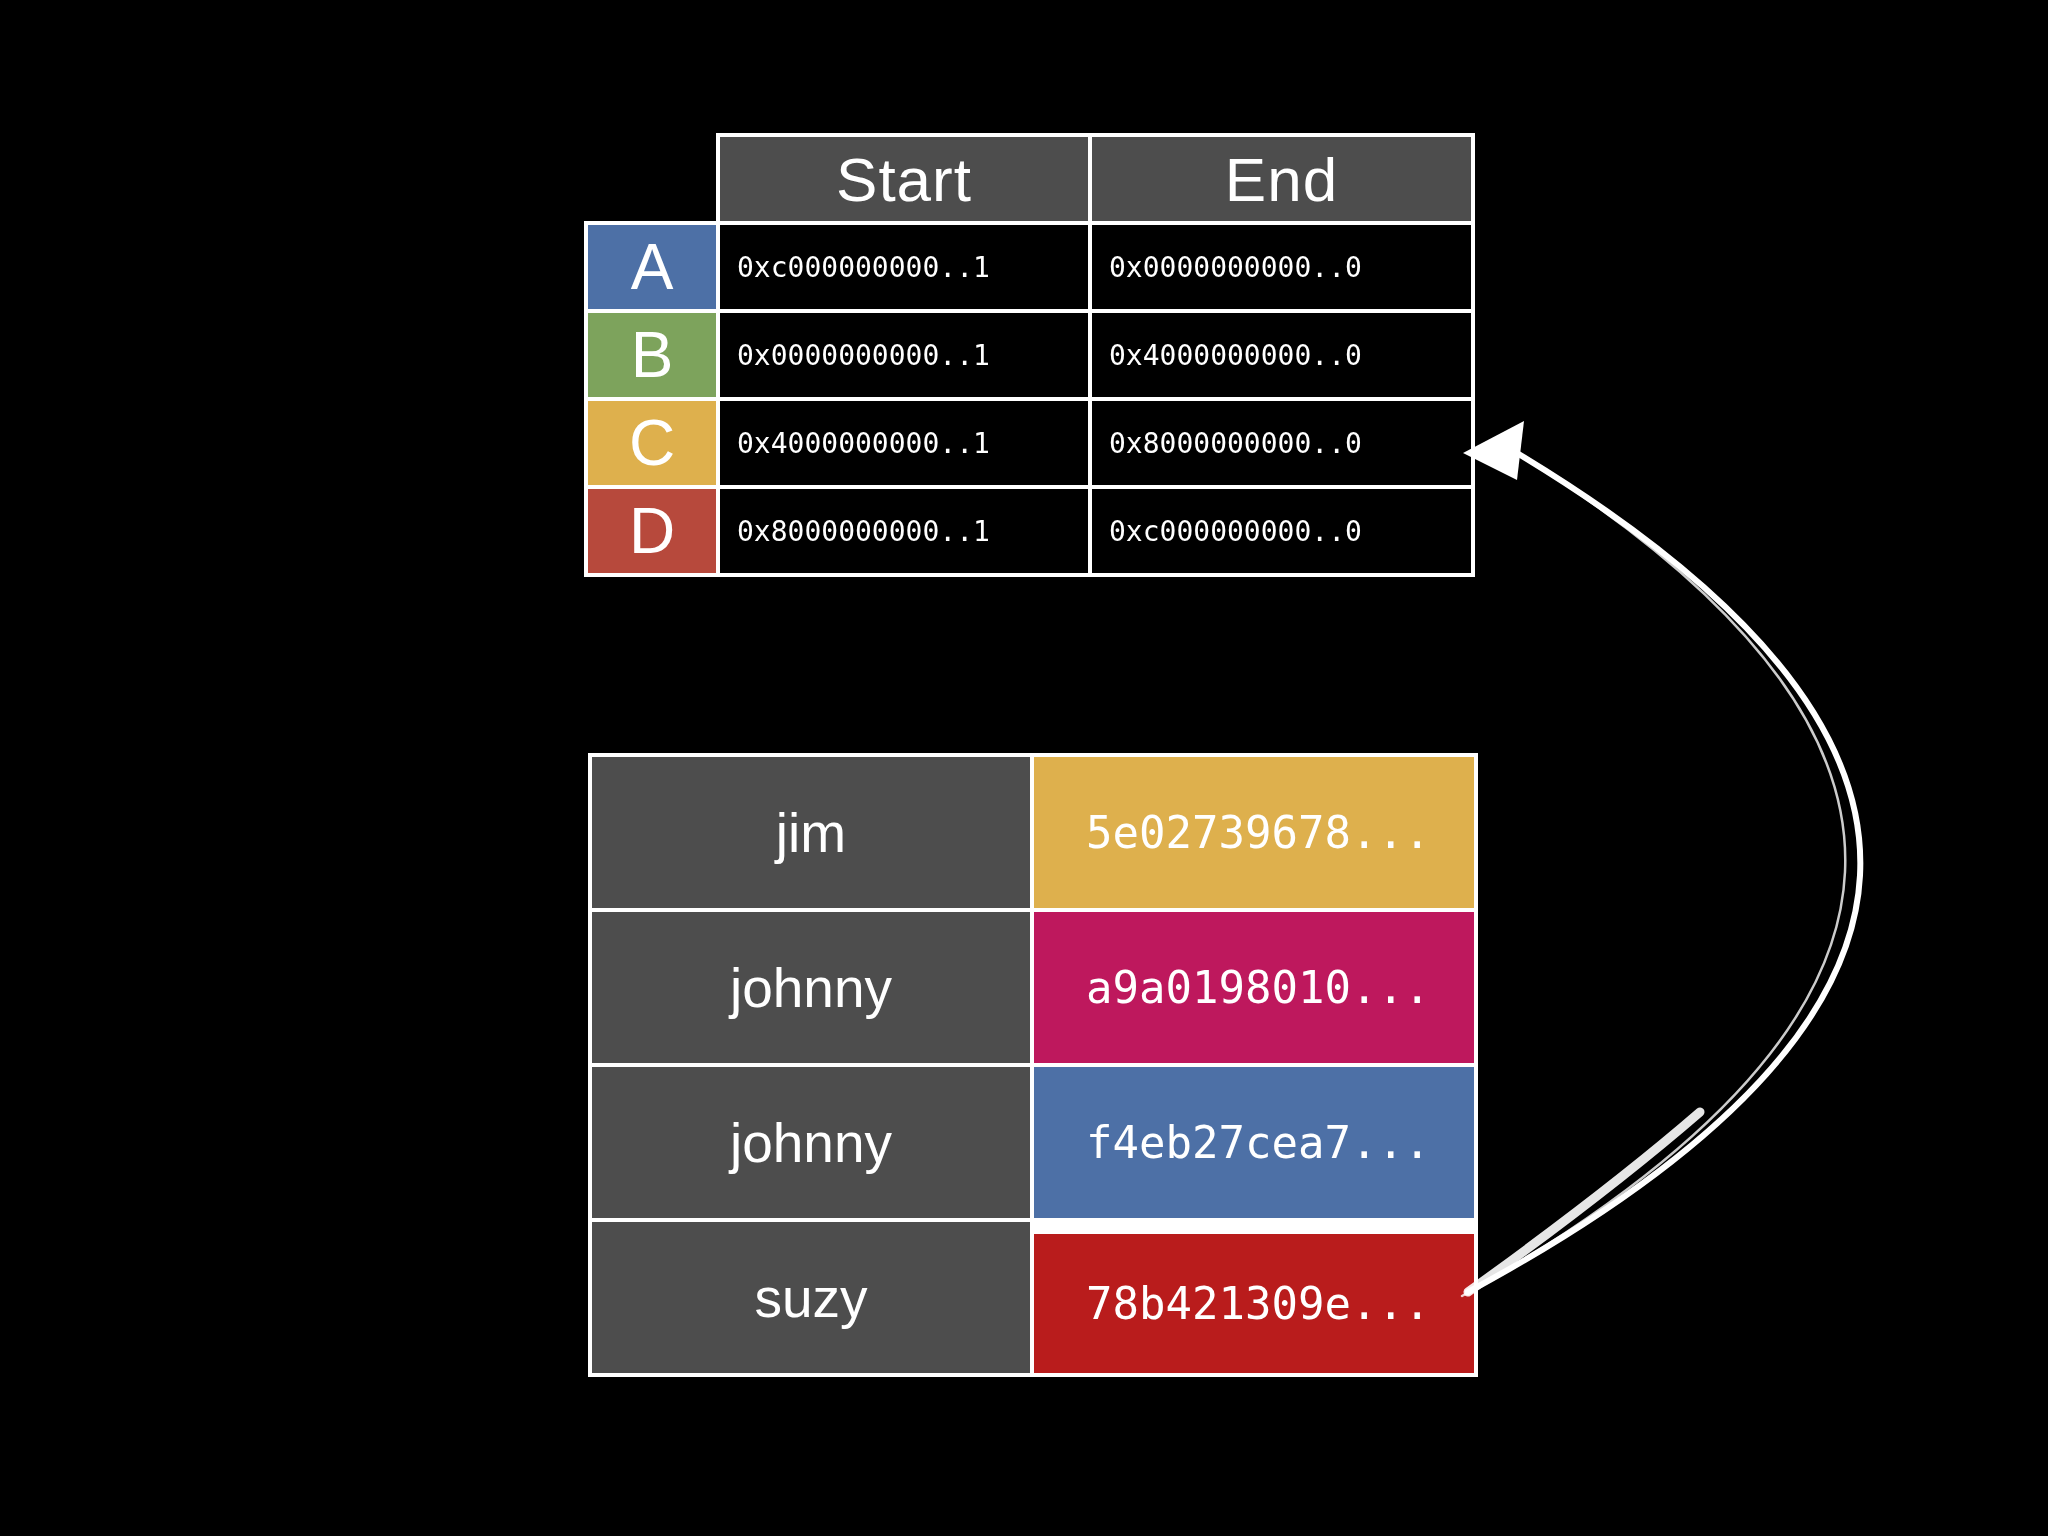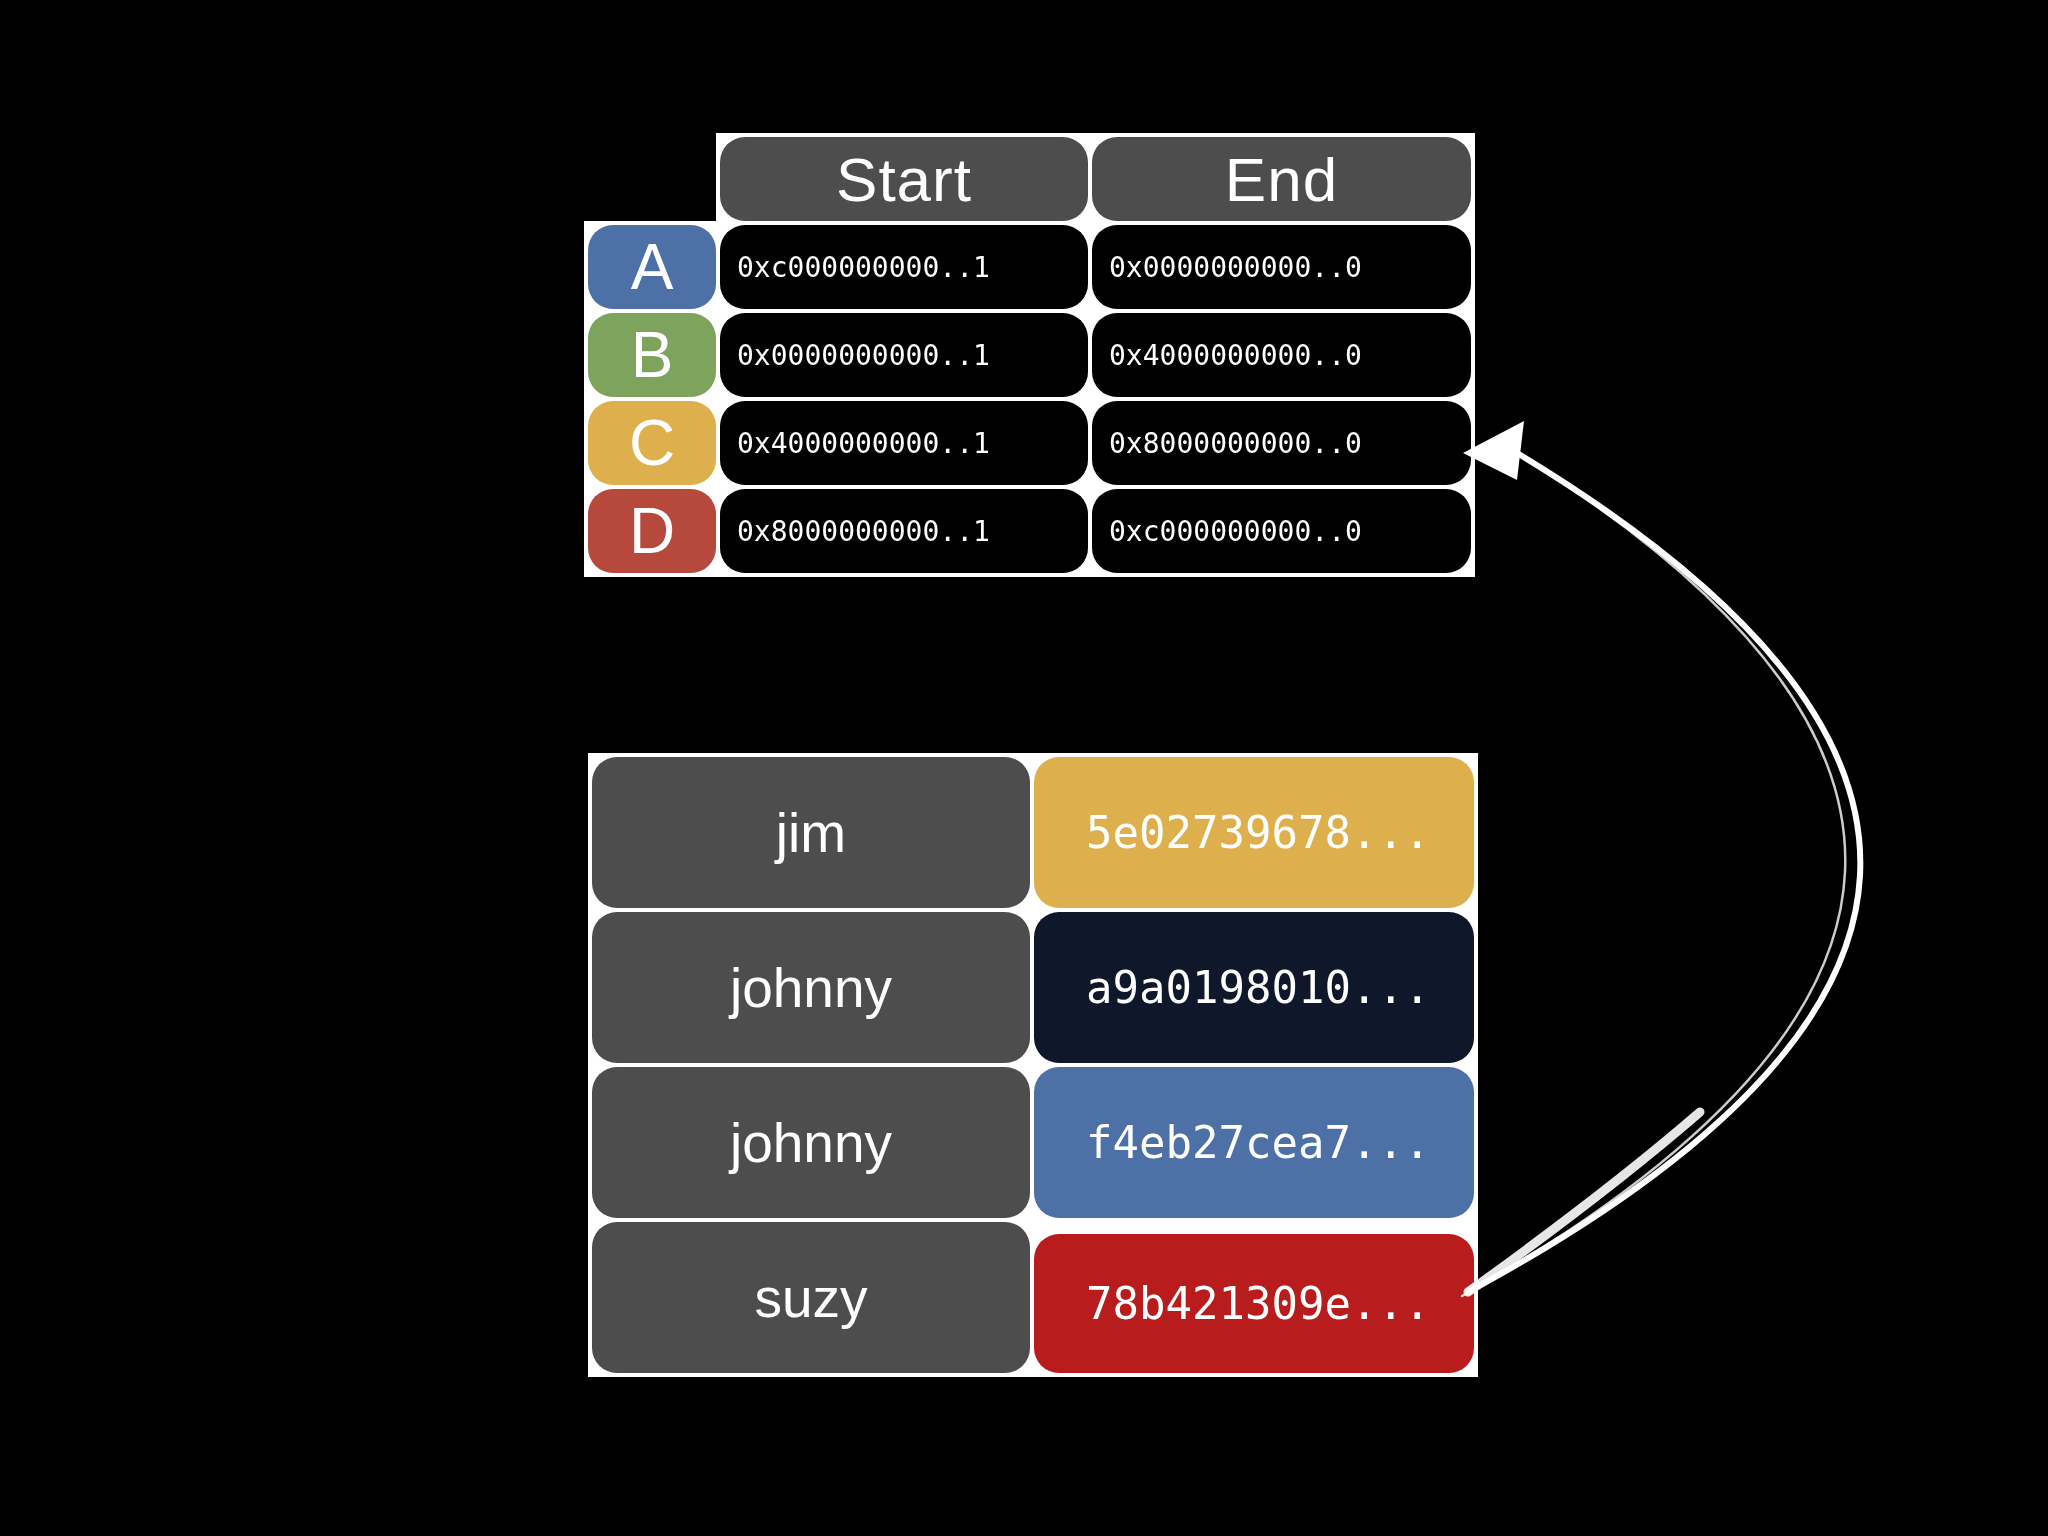--- a/index.html
+++ b/index.html
@@ -18,21 +18,21 @@
     display:grid;grid-template-rows:repeat(4,84px);grid-template-columns:128px;
     gap:4px;padding:4px;background:#fff;
   }
   
   .bottom-table{
     position:absolute;left:588px;top:753px;
     display:grid;grid-template-columns:438px 440px;grid-template-rows:repeat(4,151px);
     gap:4px;padding:4px;background:#fff;
   }
   
-  .cell{display:flex;align-items:center;color:#fff;border-radius:25px;}
+  .cell{display:flex;align-items:center;color:#fff;}
   .c-dark{background:#4d4d4d;}
   .c-black{background:#000;}
   .hdr{justify-content:center;font-size:62px;font-weight:400;letter-spacing:1px;}
   .lbl{justify-content:center;font-size:64px;font-weight:400;}
   .hex{font-family:"DejaVu Sans Mono",monospace;font-size:28px;padding-left:17px;white-space:nowrap;}
   .name{justify-content:center;font-size:55px;font-weight:400;}
   .hash{font-family:"DejaVu Sans Mono",monospace;font-size:44px;padding-left:52px;white-space:nowrap;}
   
   .arrow-svg{position:absolute;left:0;top:0;width:2048px;height:1536px;pointer-events:none;}
 </style>
@@ -63,21 +63,21 @@
 
     <div class="cell hex c-black">0x8000000000..1</div>
     <div class="cell hex c-black">0xc000000000..0</div>
   </div>
 
   <div class="bottom-table">
     <div class="cell name c-dark">jim</div>
     <div class="cell hash" style="background: rgb(222, 176, 77); text-align: center;">5e02739678...</div>
 
     <div class="cell name c-dark">johnny</div>
-    <div class="cell hash" style="background: #0f172a;">a9a0198010...</div>
+    <div class="cell hash" style="background: #be185d;">a9a0198010...</div>
 
     <div class="cell name c-dark">johnny</div>
     <div class="cell hash" style="background: rgb(77, 112, 166);">f4eb27cea7...</div>
 
     <div class="cell name c-dark">suzy</div>
     <div class="cell hash" style="background: #b91c1c; margin-top: 12px;">78b421309e...</div>
   </div>
 
   <svg class="arrow-svg" viewBox="0 0 2048 1536">
     <path d="M1468 1292 Q2230 880 1512 450" fill="none" stroke="#ffffff" stroke-width="6" stroke-linecap="round"></path>

